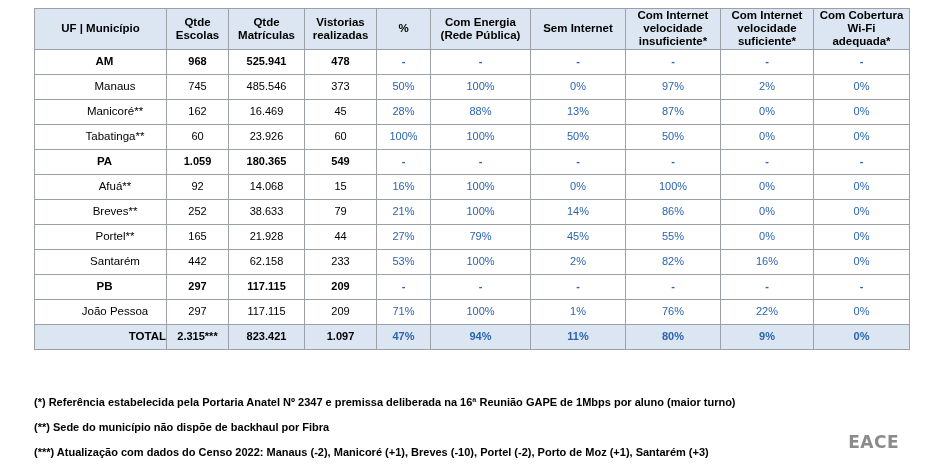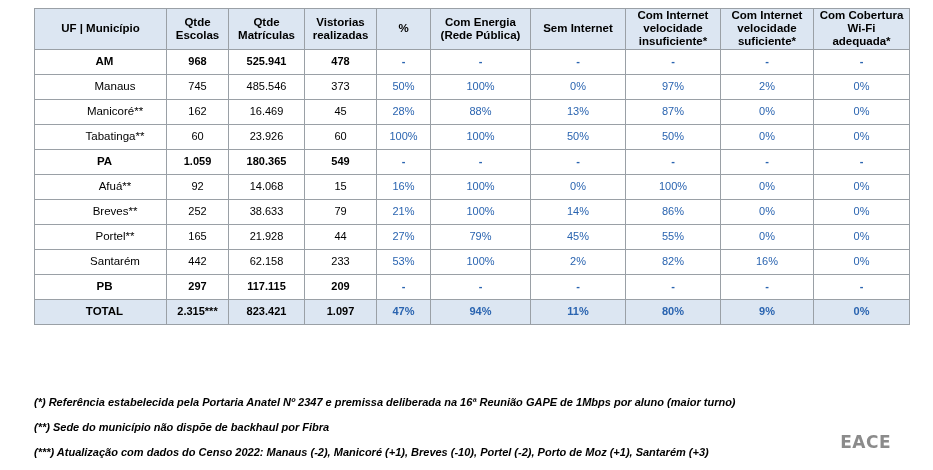--- a/index.html
+++ b/index.html
@@ -69,37 +69,37 @@
   td.black {
     color: #000;
     margin-top: 39px;
   }
   tr.total td {
     background: #dce6f2;
     font-weight: bold;
   }
   tr.total td.name {
     padding-left: 8px;
+    text-align: right;
   }
   .notes {
     position: absolute;
     left: 34px;
     top: 396px;
     width: 800px;
     font-size: 11px;
-    font-style: italic;
     font-weight: bold;
     color: #000;
   }
   .notes div {
     margin-bottom: 13px;
   }
   .logo {
     position: absolute;
-    right: 42px;
+    right: 34px;
     bottom: 18px;
     font-size: 17px;
     font-weight: bold;
     letter-spacing: 0.5px;
     color: #8b8b8b;
     font-family: "DejaVu Sans", sans-serif;
   }
   col.c0 { width: 132px; }
   col.c1 { width: 62px; }
   col.c2 { width: 76px; }
@@ -257,20 +257,32 @@
           <td class="black">297</td>
           <td class="black">117.115</td>
           <td class="black">209</td>
           <td class="blue">-</td>
           <td class="blue">-</td>
           <td class="blue">-</td>
           <td class="blue">-</td>
           <td class="blue">-</td>
           <td class="blue">-</td>
         </tr>
+        <tr class="child-row">
+          <td class="name child">João Pessoa</td>
+          <td class="black">297</td>
+          <td class="black">117.115</td>
+          <td class="black">209</td>
+          <td class="blue">71%</td>
+          <td class="blue">100%</td>
+          <td class="blue">1%</td>
+          <td class="blue">76%</td>
+          <td class="blue">22%</td>
+          <td class="blue">0%</td>
+        </tr>
         <tr class="total">
           <td class="name">TOTAL</td>
           <td class="black">2.315***</td>
           <td class="black">823.421</td>
           <td class="black">1.097</td>
           <td class="blue">47%</td>
           <td class="blue">94%</td>
           <td class="blue">11%</td>
           <td class="blue">80%</td>
           <td class="blue">9%</td>

